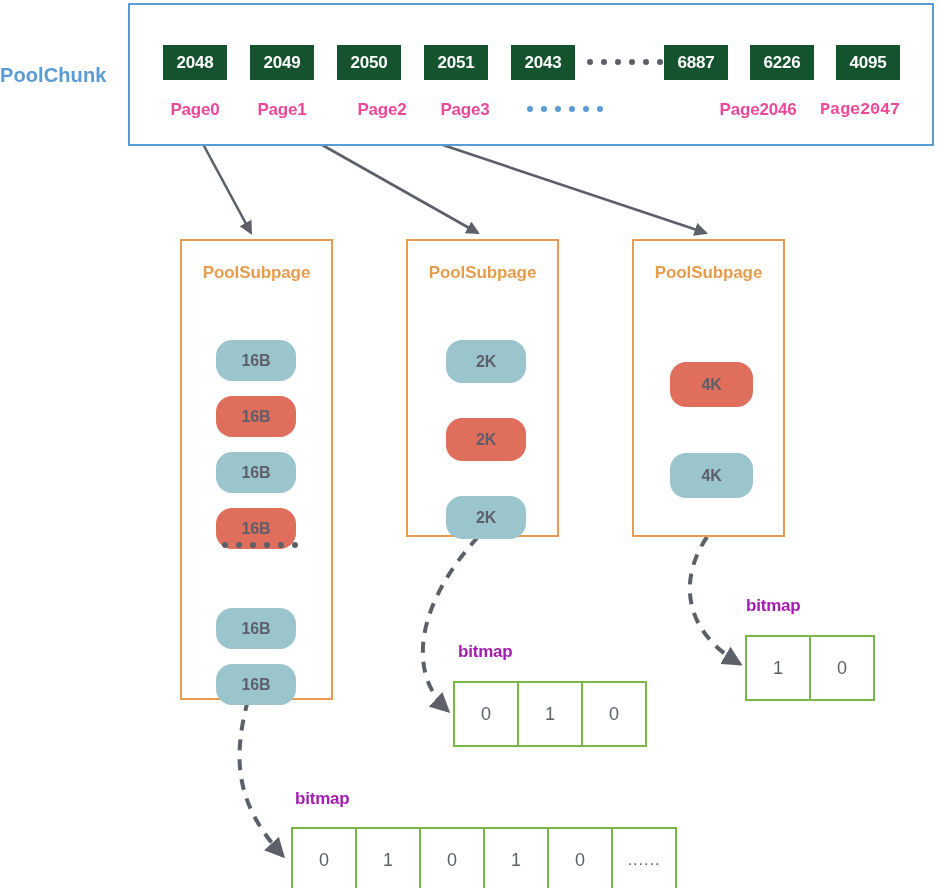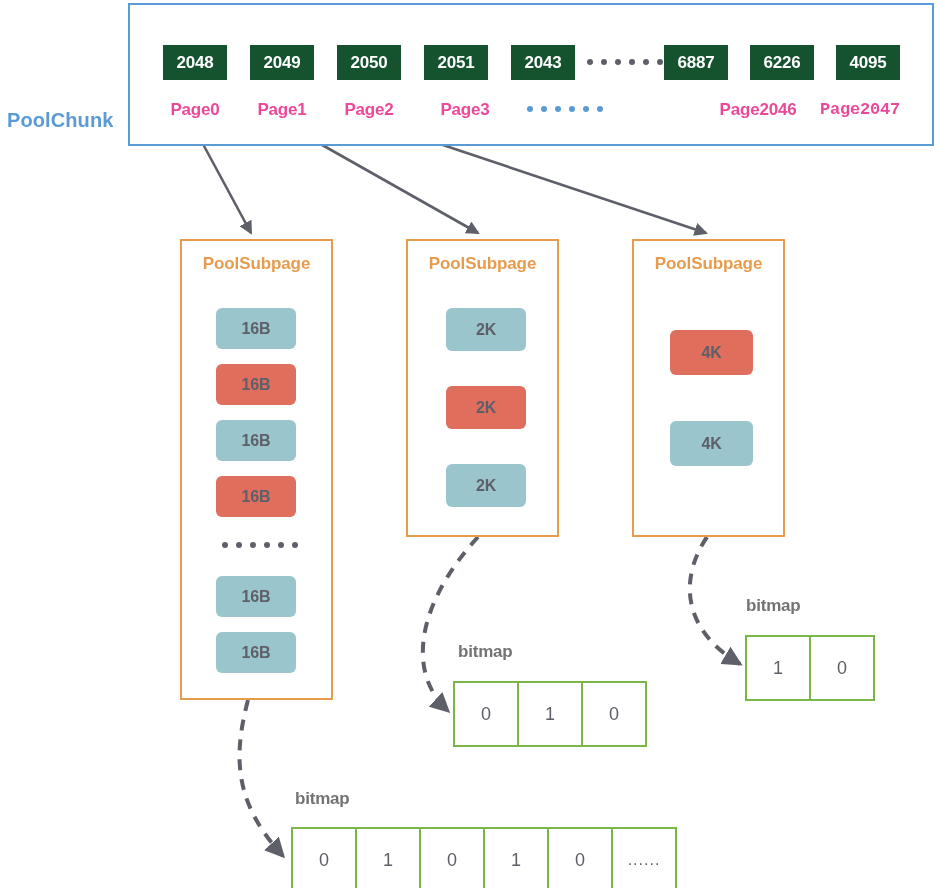--- a/index.html
+++ b/index.html
@@ -25,30 +25,29 @@
     position: absolute;
     left: 0; top: 0;
     width: 939px;
     height: 888px;
     pointer-events: none;
   }
 
   
   .chunk-label {
     position: absolute;
-    left: 7px;
+    left: 0;
     top: 64px;
     width: 120px;
     text-align: left;
     color: #5B9BD5;
     font-size: 20px;
     font-weight: 700;
     letter-spacing: .1px;
     white-space: nowrap;
-    margin-top: 45px;
   }
   .chunk-box {
     position: absolute;
     left: 128px;
     top: 3px;
     width: 806px;
     height: 143px;
     border: 2px solid #5B9BD5;
     box-sizing: border-box;
     background: #ffffff;
@@ -94,47 +93,48 @@
 
   
   .subpage {
     position: absolute;
     border: 2px solid #E79C4D;
     box-sizing: border-box;
     background: #ffffff;
   }
   .subpage-title {
     position: absolute;
-    top: 13px;
+    top: 22px;
     left: 0;
     width: 100%;
     text-align: center;
     color: #E79C4D;
     font-size: 17px;
     font-weight: 700;
     letter-spacing: -.1px;
   }
   .blk {
     position: absolute;
-    border-radius: 6px;
+    border-radius: 16px;
     display: flex;
     align-items: center;
     justify-content: center;
     color: #5e6069;
     font-size: 16px;
     font-weight: 700;
     letter-spacing: -.2px;
+    margin-top: 32px;
   }
   .blk.teal { background: #9BC5CC; }
   .blk.red  { background: #E06E5C; }
 
   
   .bitmap-label {
     position: absolute;
-    color: #737373;
+    color: #a21caf;
     font-size: 17px;
     font-weight: 700;
     white-space: nowrap;
     letter-spacing: -.2px;
   }
   .bitmap {
     position: absolute;
     display: flex;
     box-sizing: border-box;
     background: #ffffff;
@@ -200,21 +200,21 @@
       <i></i>
         <i></i>
         <i></i>
         <i></i>
         <i></i>
         <i></i>
     </div>
 
     <div class="page-name" style="left:13px;  width:104px;">Page0</div>
     <div class="page-name" style="left:100px; width:104px;">Page1</div>
-    <div class="page-name" style="left:187px; width:104px;">Page2</div>
+    <div class="page-name" style="left:200px; width:104px;">Page2</div>
     <div class="page-name" style="left:283px; width:104px;">Page3</div>
     <div class="page-name" style="left:576px; width:104px;">Page2046</div>
     <div class="page-name" style="left:678px; width:104px;font-family:Liberation Mono, monospace;">Page2047</div>
 
     <div class="dots blue" style="left:397px; top:101px;">
       <i></i>
         <i></i>
         <i></i>
         <i></i>
         <i></i>

